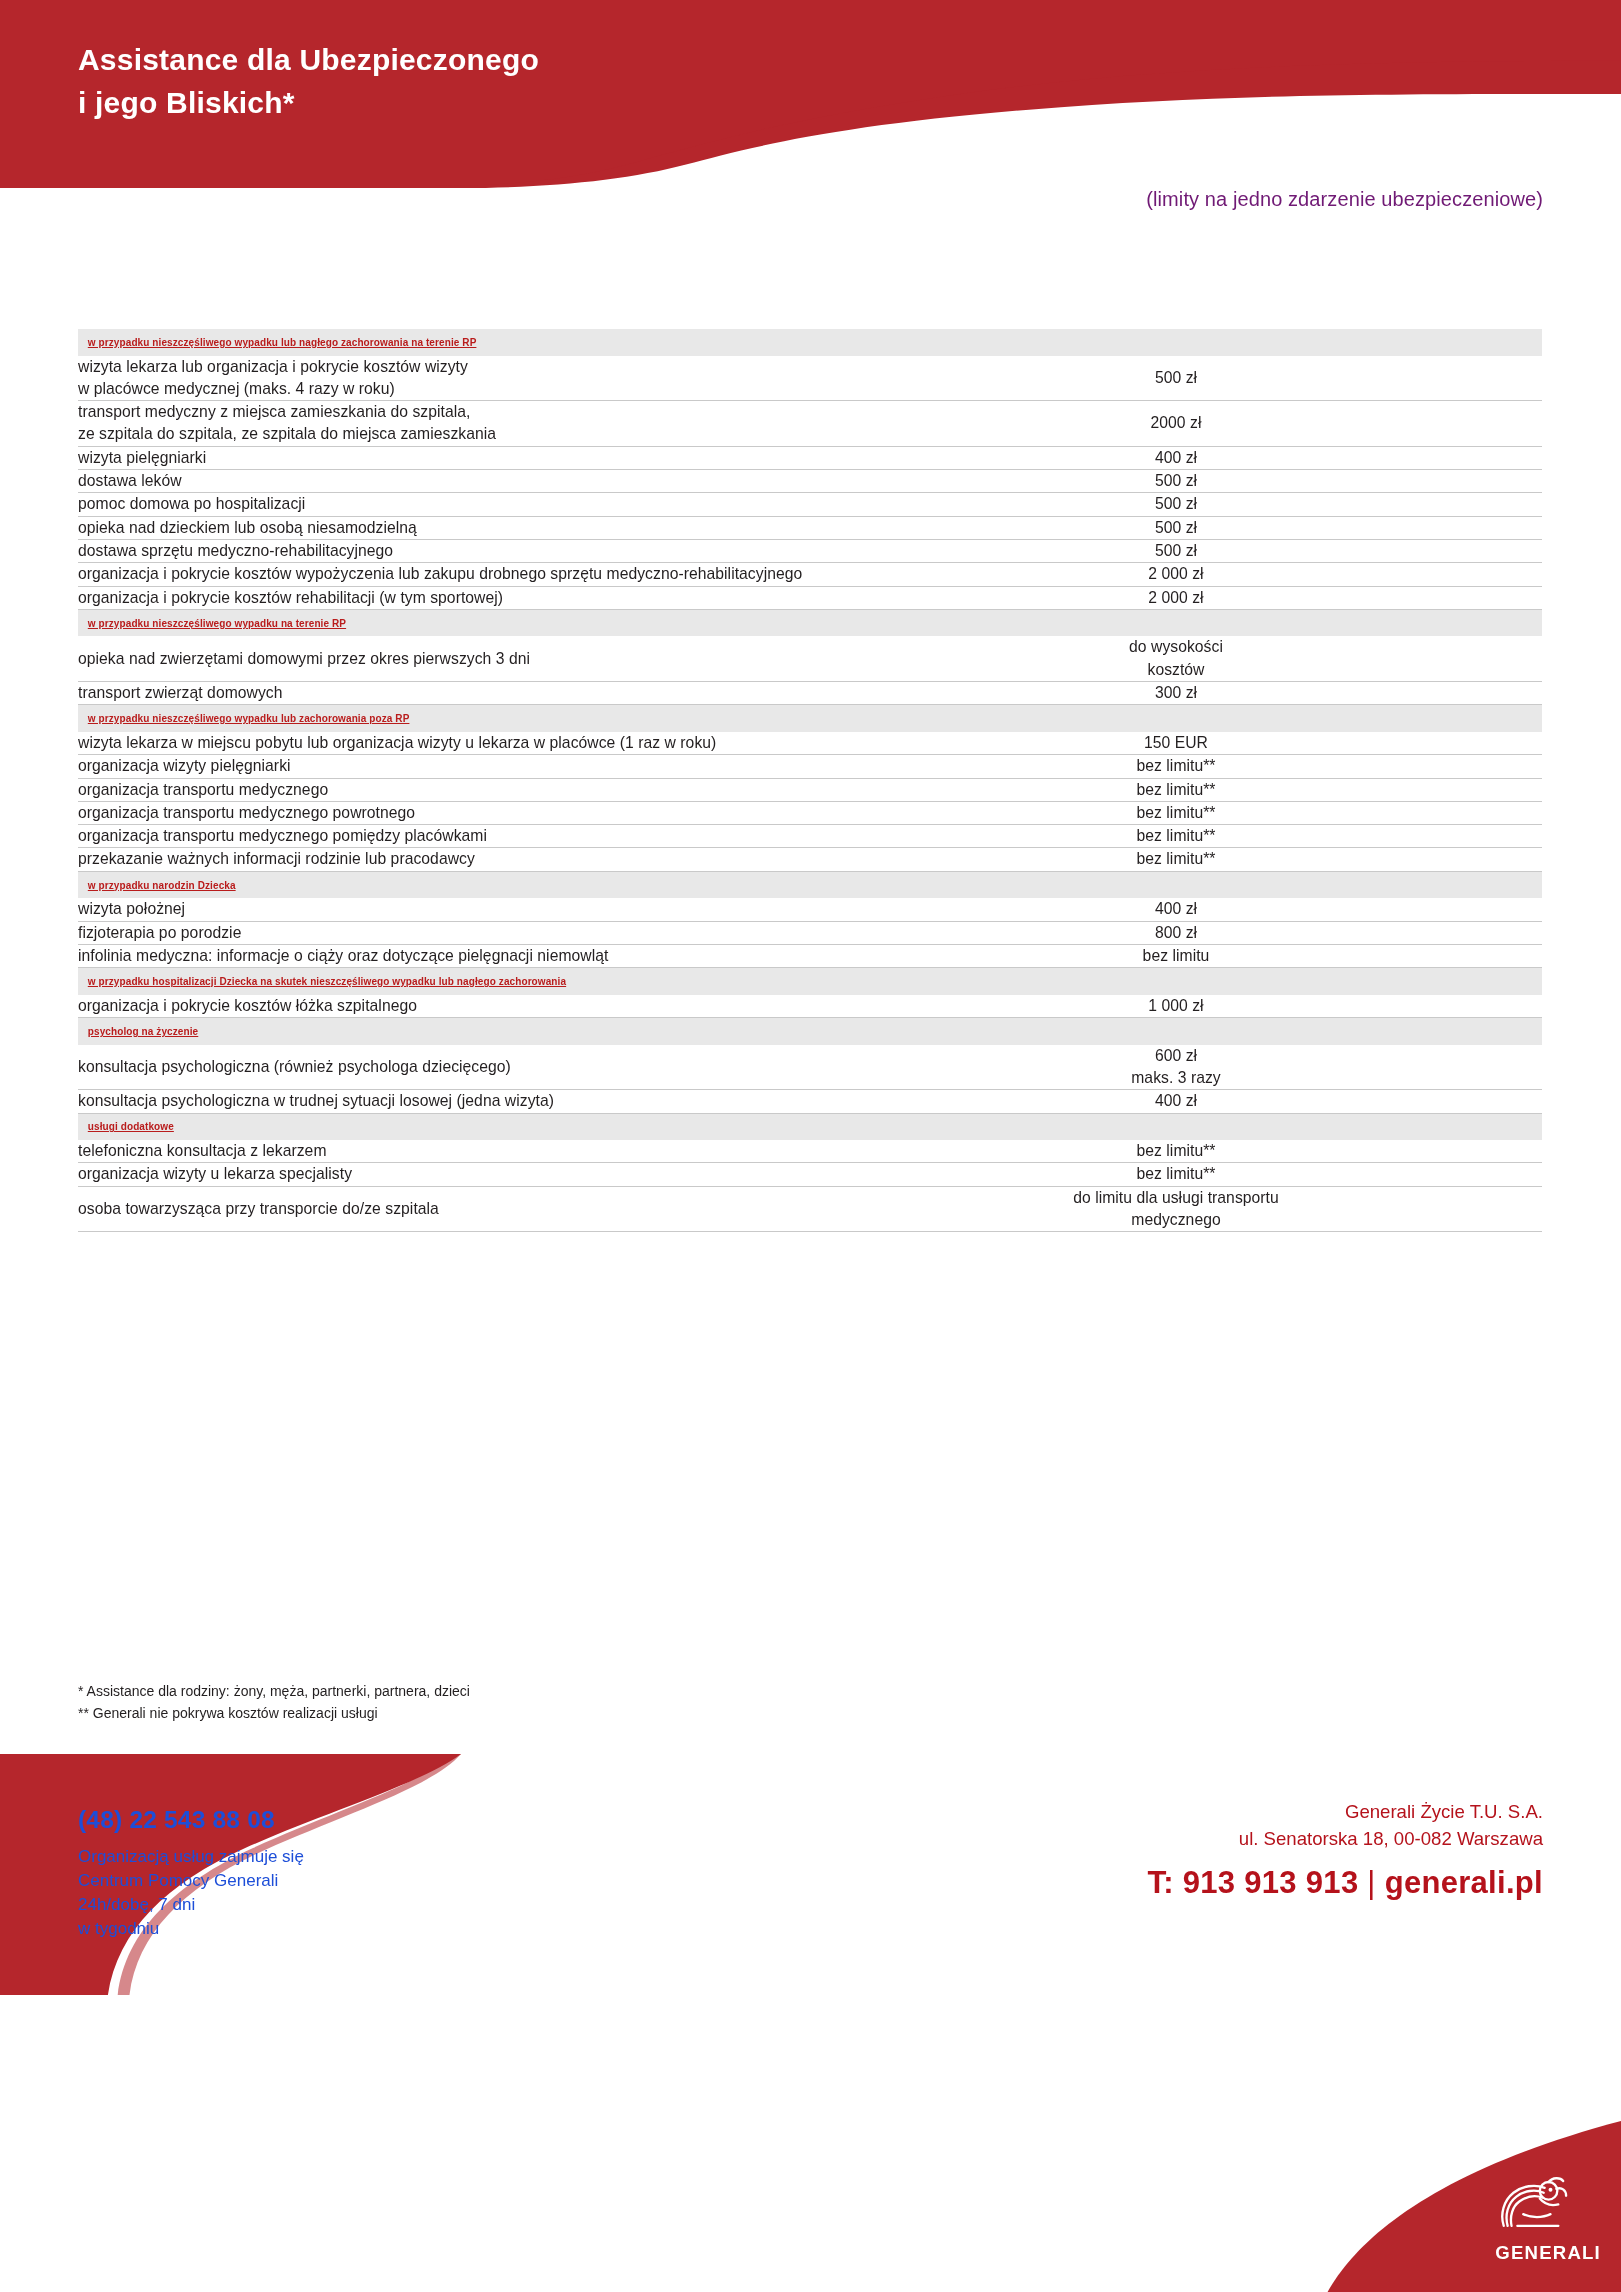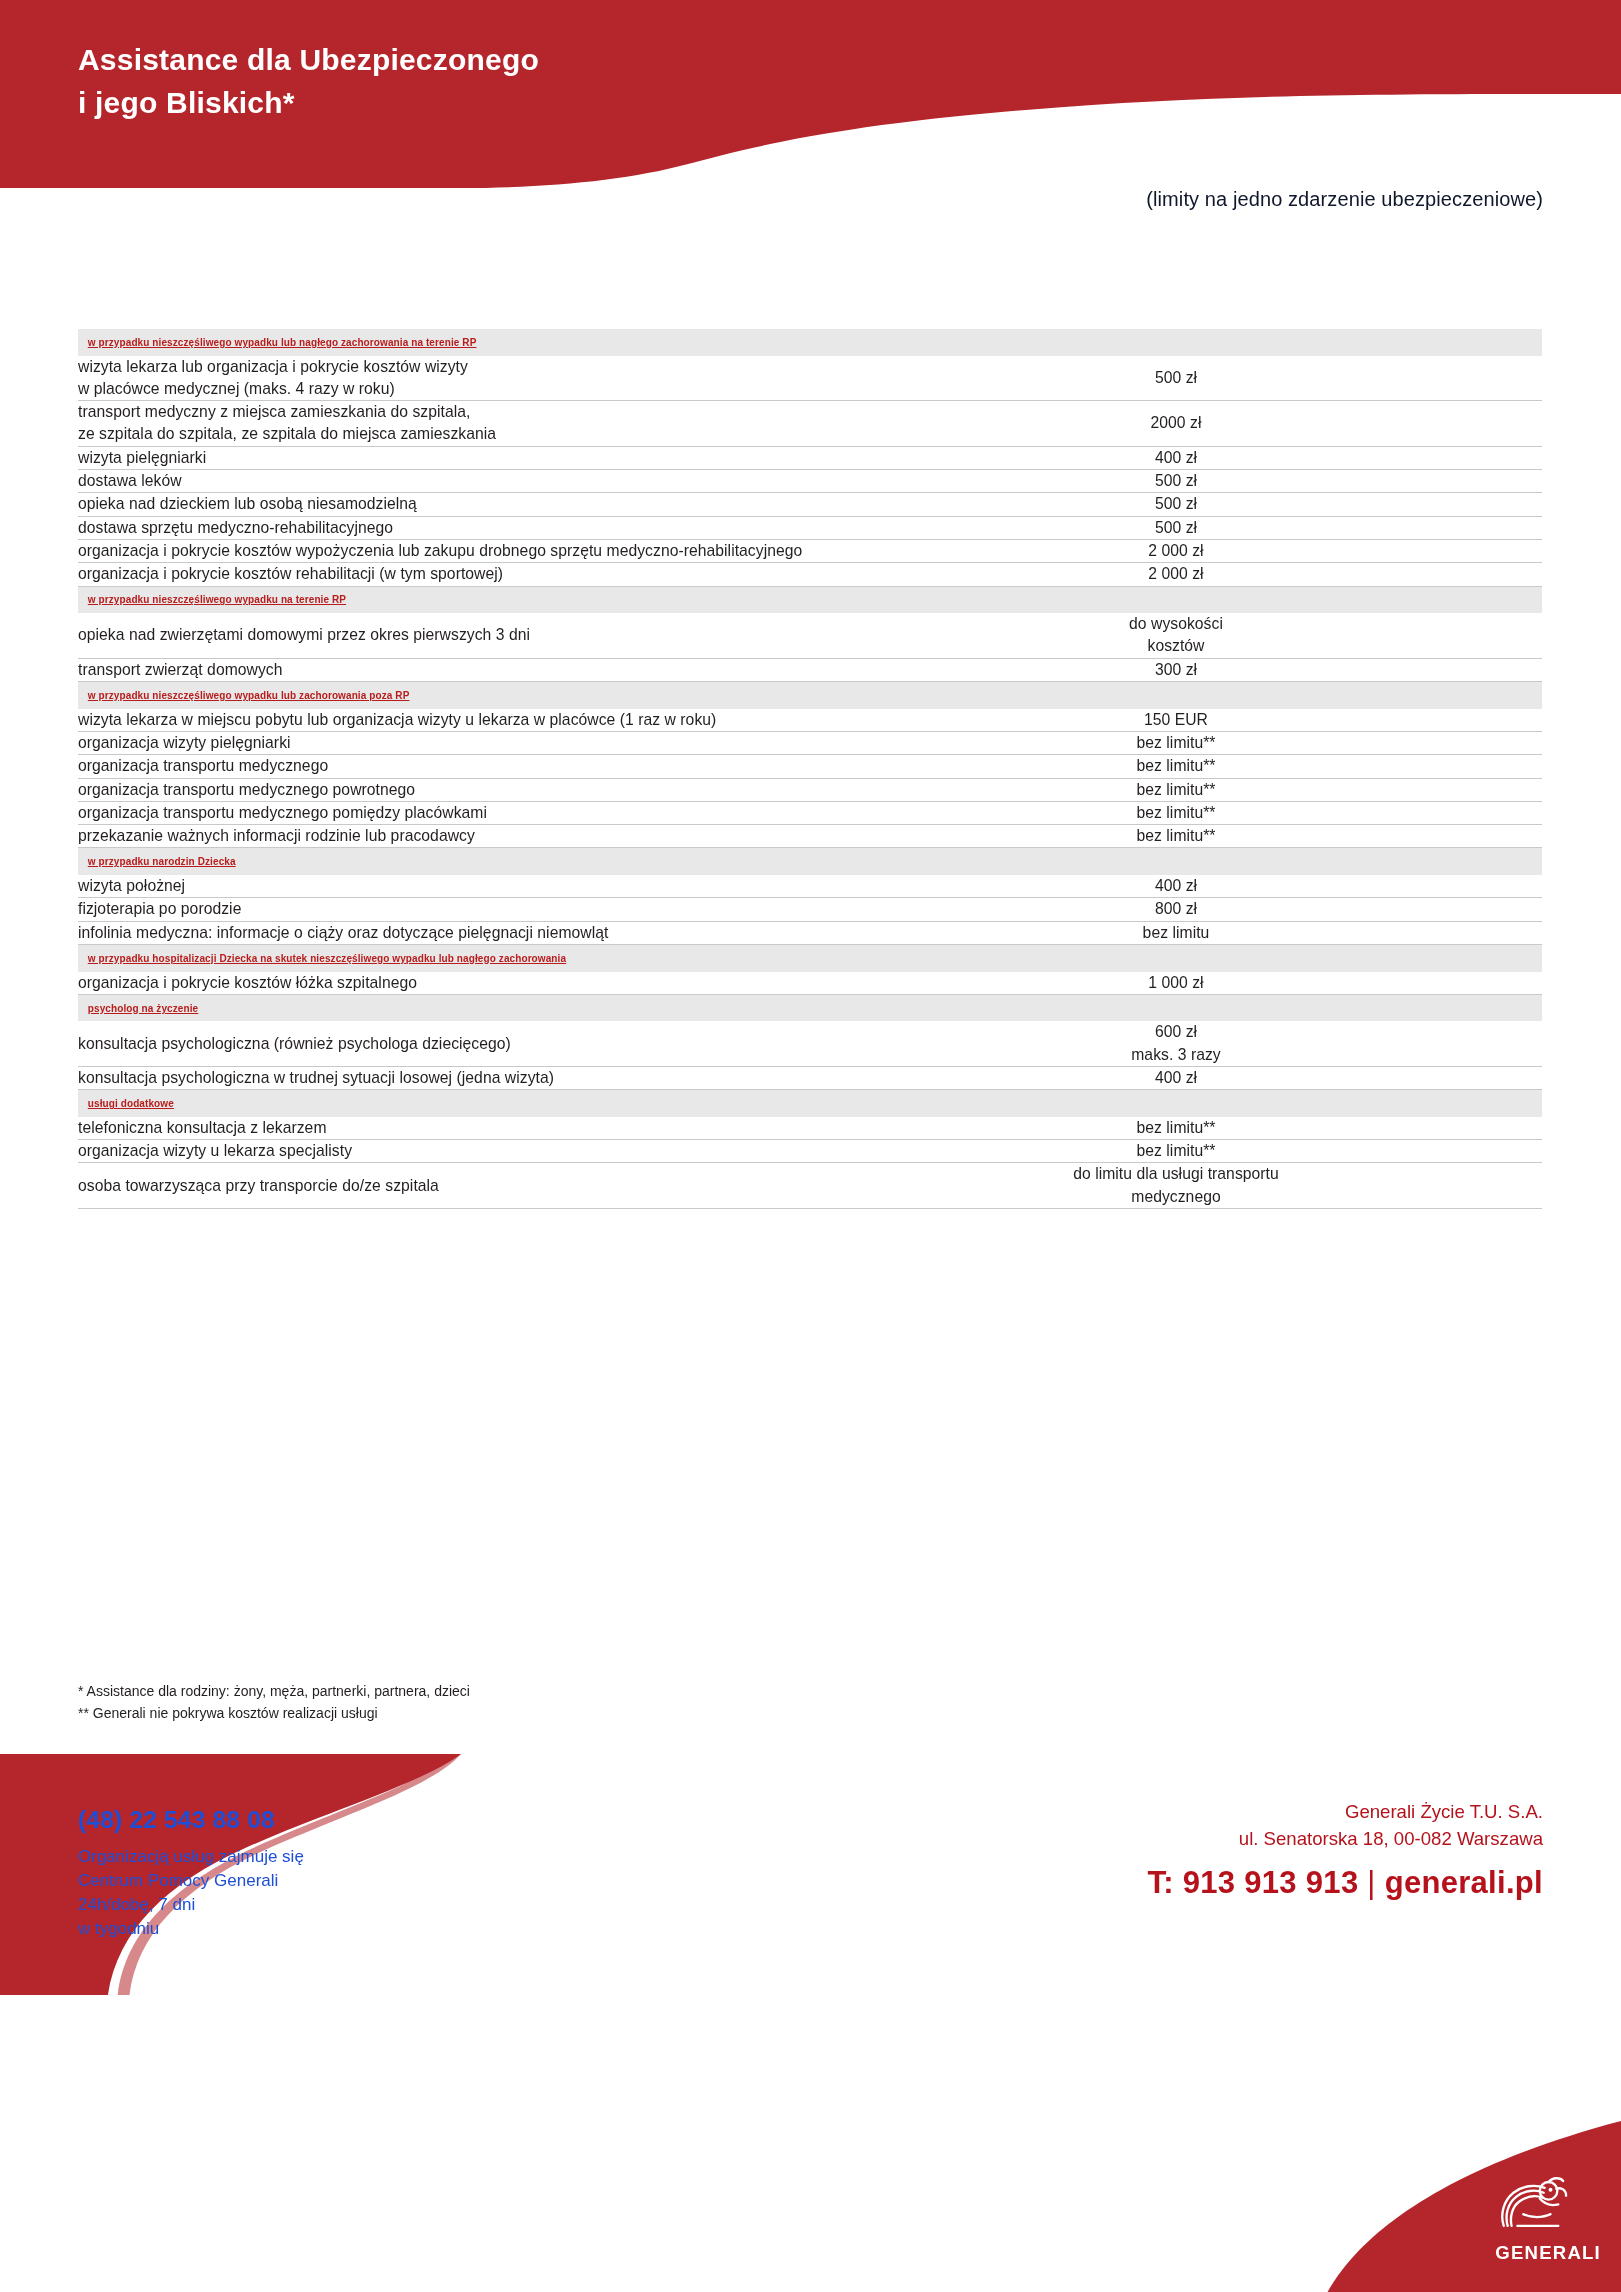--- a/index.html
+++ b/index.html
@@ -36,21 +36,21 @@
     color: #ffffff;
     line-height: 1.42;
     letter-spacing: 0.2px;
   }
 
   .limits-note {
     position: absolute;
     top: 188px;
     right: 78px;
     font-size: 20px;
-    color: #0f172a;
+    color: #701a75;
     letter-spacing: 0.1px;
   }
 
   
   .table-wrap {
     position: absolute;
     top: 329px;
     left: 78px;
     width: 1464px;
   }
@@ -212,20 +212,24 @@
           <td class="label" style="white-space: pre-line;">transport medyczny z miejsca zamieszkania do szpitala,
 ze szpitala do szpitala, ze szpitala do miejsca zamieszkania</td>
           <td class="value">2000 zł</td>
         </tr>
         <tr class="item-row">
           <td class="label" style="white-space: pre-line;">wizyta pielęgniarki</td>
           <td class="value">400 zł</td>
         </tr>
         <tr class="item-row">
           <td class="label" style="white-space: pre-line;">dostawa leków</td>
+          <td class="value">500 zł</td>
+        </tr>
+        <tr class="item-row">
+          <td class="label" style="white-space: pre-line;">pomoc domowa po hospitalizacji</td>
           <td class="value">500 zł</td>
         </tr>
         <tr class="item-row">
           <td class="label" style="white-space: pre-line;">opieka nad dzieckiem lub osobą niesamodzielną</td>
           <td class="value">500 zł</td>
         </tr>
         <tr class="item-row">
           <td class="label" style="white-space: pre-line;">dostawa sprzętu medyczno-rehabilitacyjnego</td>
           <td class="value">500 zł</td>
         </tr>

